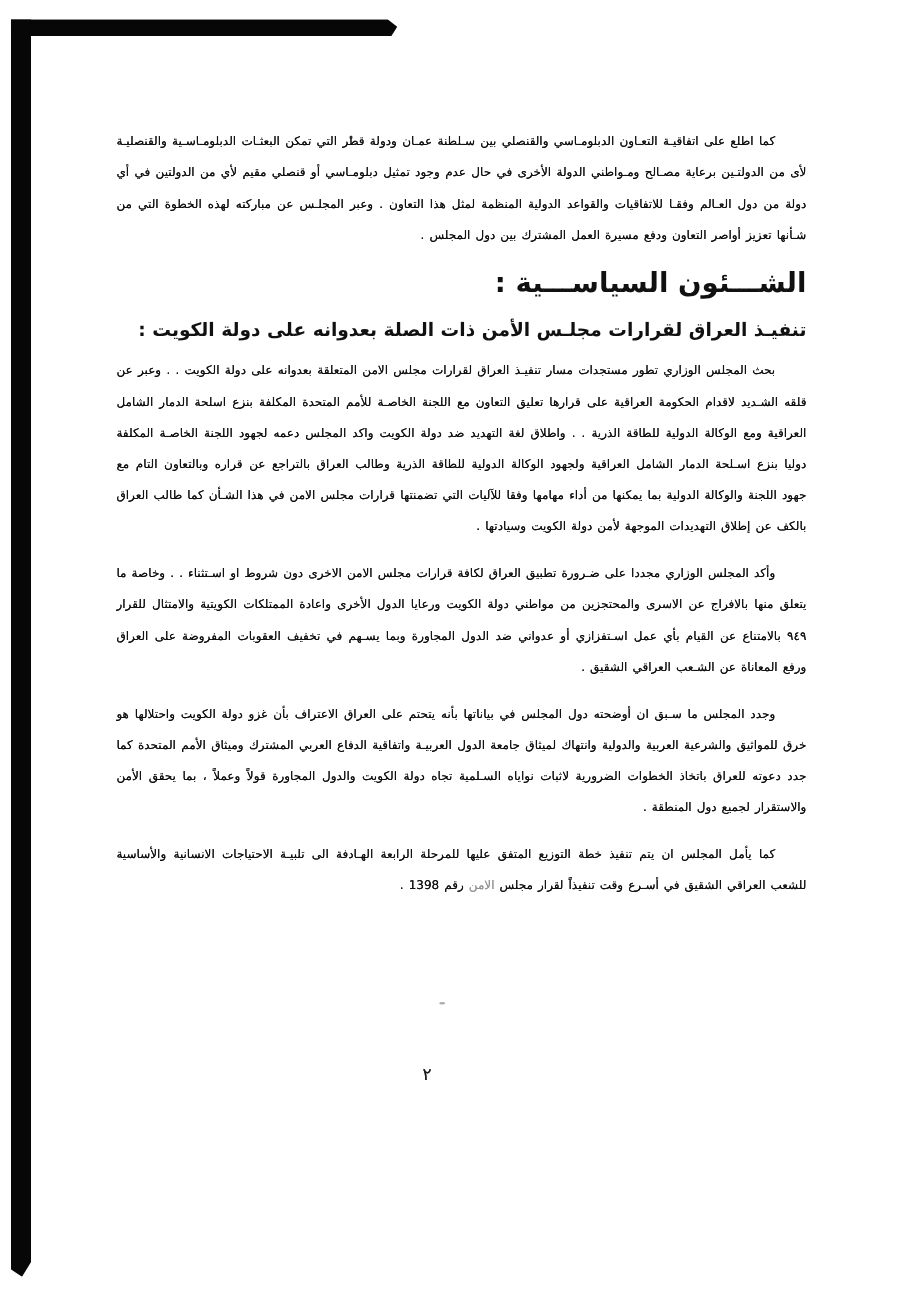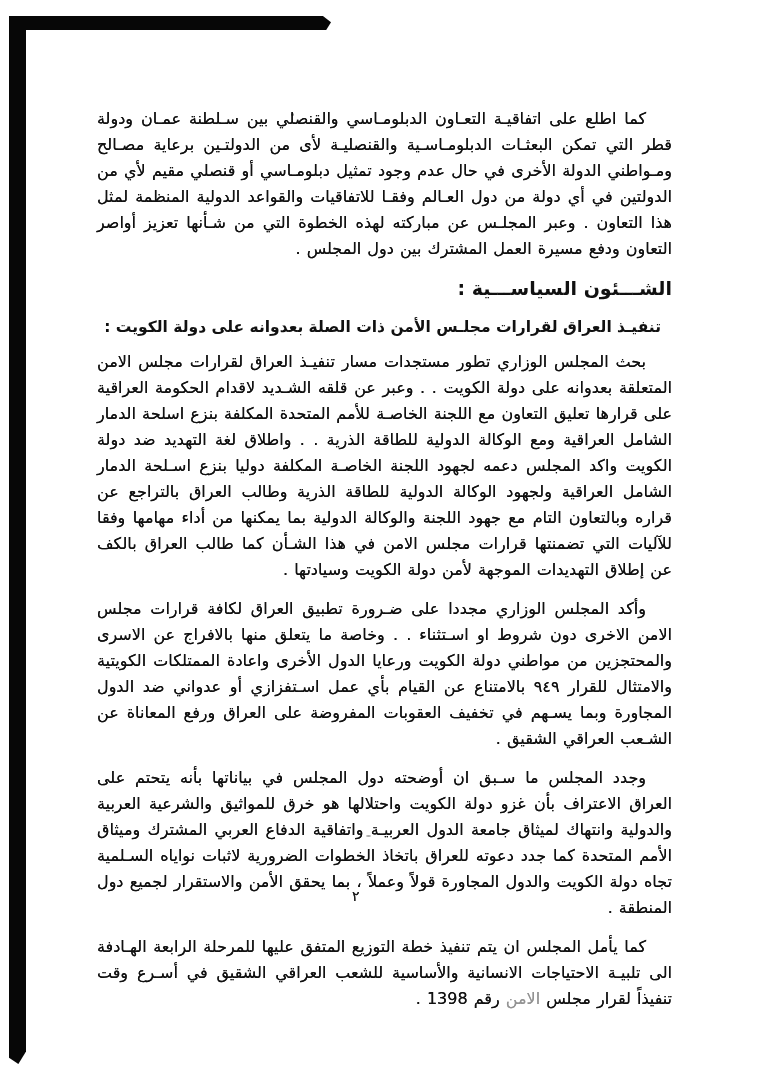--- a/index.html
+++ b/index.html
@@ -29,39 +29,39 @@
 
   .content {
     position: absolute;
     top: 106px;
     right: 98px;
     width: 575px;
     direction: rtl;
     text-align: justify;
   }
   .body-par {
-    font-size: 16px;
+    font-size: 10px;
     line-height: 26px;
     margin: 0 0 13px 0;
     text-shadow: 0 0 0.5px rgba(0,0,0,0.85);
     word-spacing: 1px;
   }
   .indent { text-indent: 26px; }
   .section-heading {
-    font-size: 19px;
+    font-size: 23px;
     font-weight: bold;
     line-height: 26px;
     margin: 10px 0 13px 0;
     letter-spacing: 0.2px;
   }
   .subsection-heading {
     font-size: 15.5px;
     font-weight: bold;
     line-height: 26px;
-    margin: 0 11px 9px 0;
+    margin: 0 0 9px 0;
   }
   .faded-word { opacity: 0.45; }
   .page-number {
     position: absolute;
     top: 888px;
     left: 352px;
     font-size: 14px;
     color: #1a1a1a;
     text-shadow: 0 0 0.5px rgba(0,0,0,0.8);
   }

